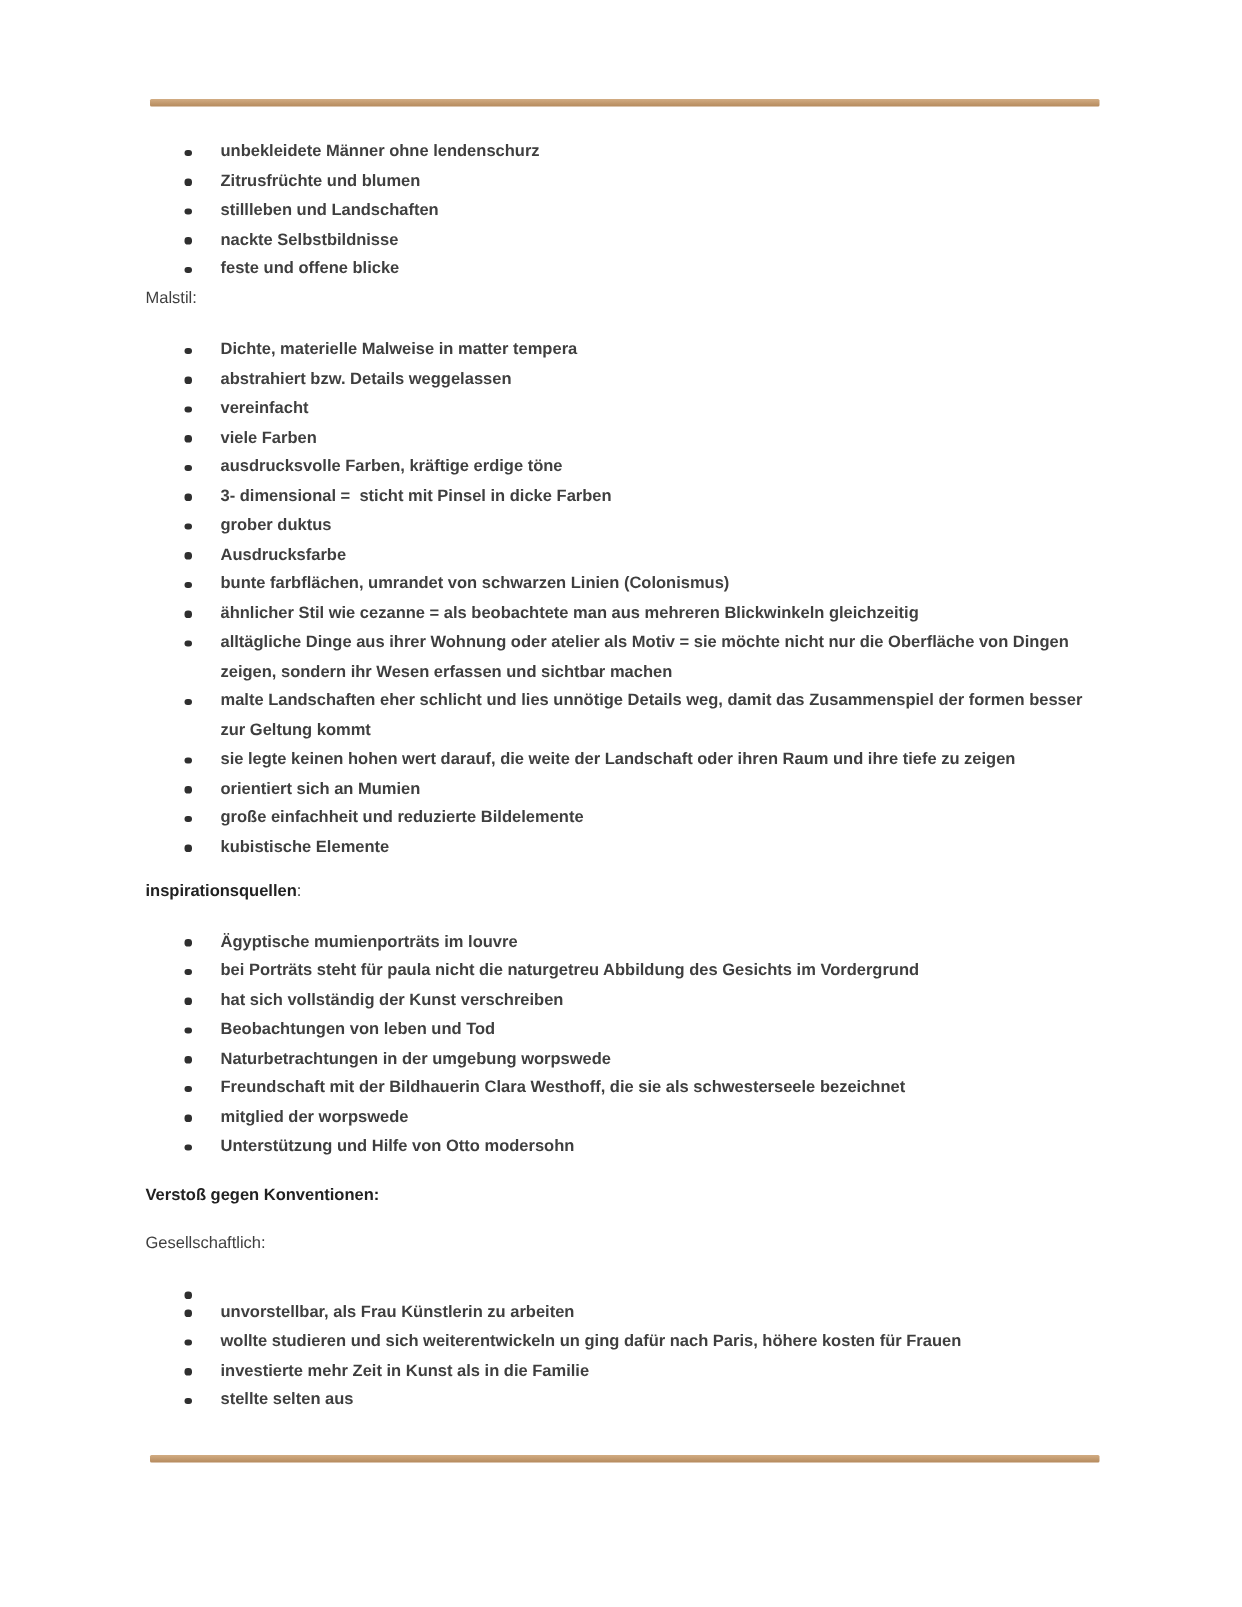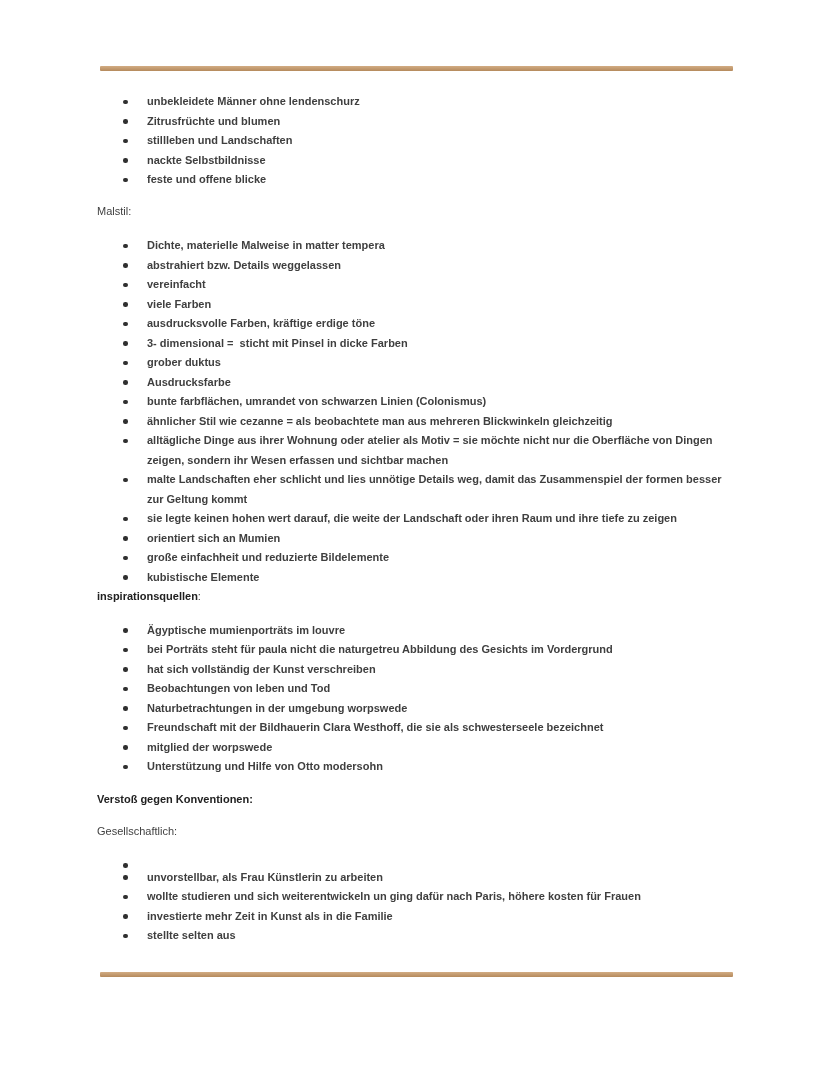--- a/index.html
+++ b/index.html
@@ -55,27 +55,27 @@
   .li-text {
     padding-left: 19.5px;
     white-space: pre-wrap;
   }
 
   .para {
     margin: 0;
     font-size: 11px;
     line-height: 19.5px;
   }
-  .h-plain { margin-top: 12px; }
+  .h-plain { margin-top: 0; }
   .h-plain2 { margin-top: 13px; }
   .h-bold {
     font-weight: 700;
     color: #212121;
   }
-  .h-bold-insp { }
+  .h-bold-insp { margin-top: 10px; }
   .h-bold-verstoss { margin-top: 13px; }
   .colon { font-weight: 400; color: var(--text-color, #3f3f3f); }
 </style>
 </head>
 <body>
 
 <div class="page">
 
   <div class="rule rule-top"></div>
 

